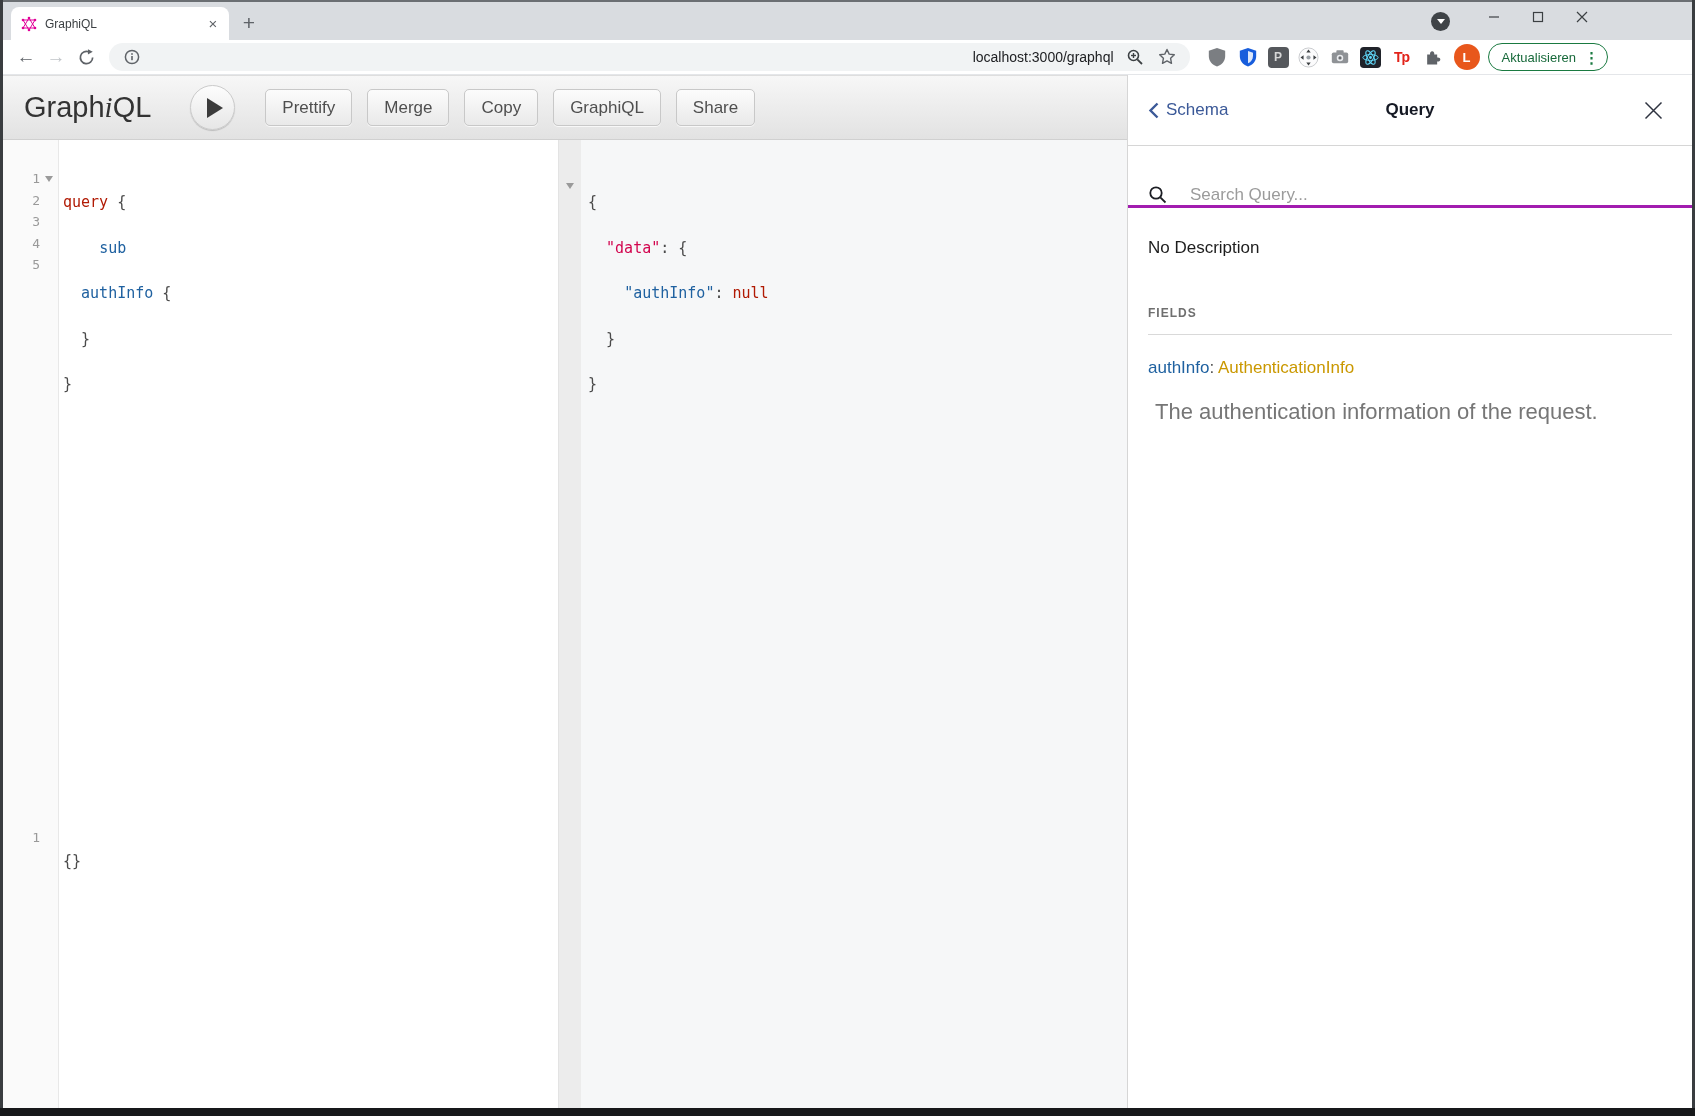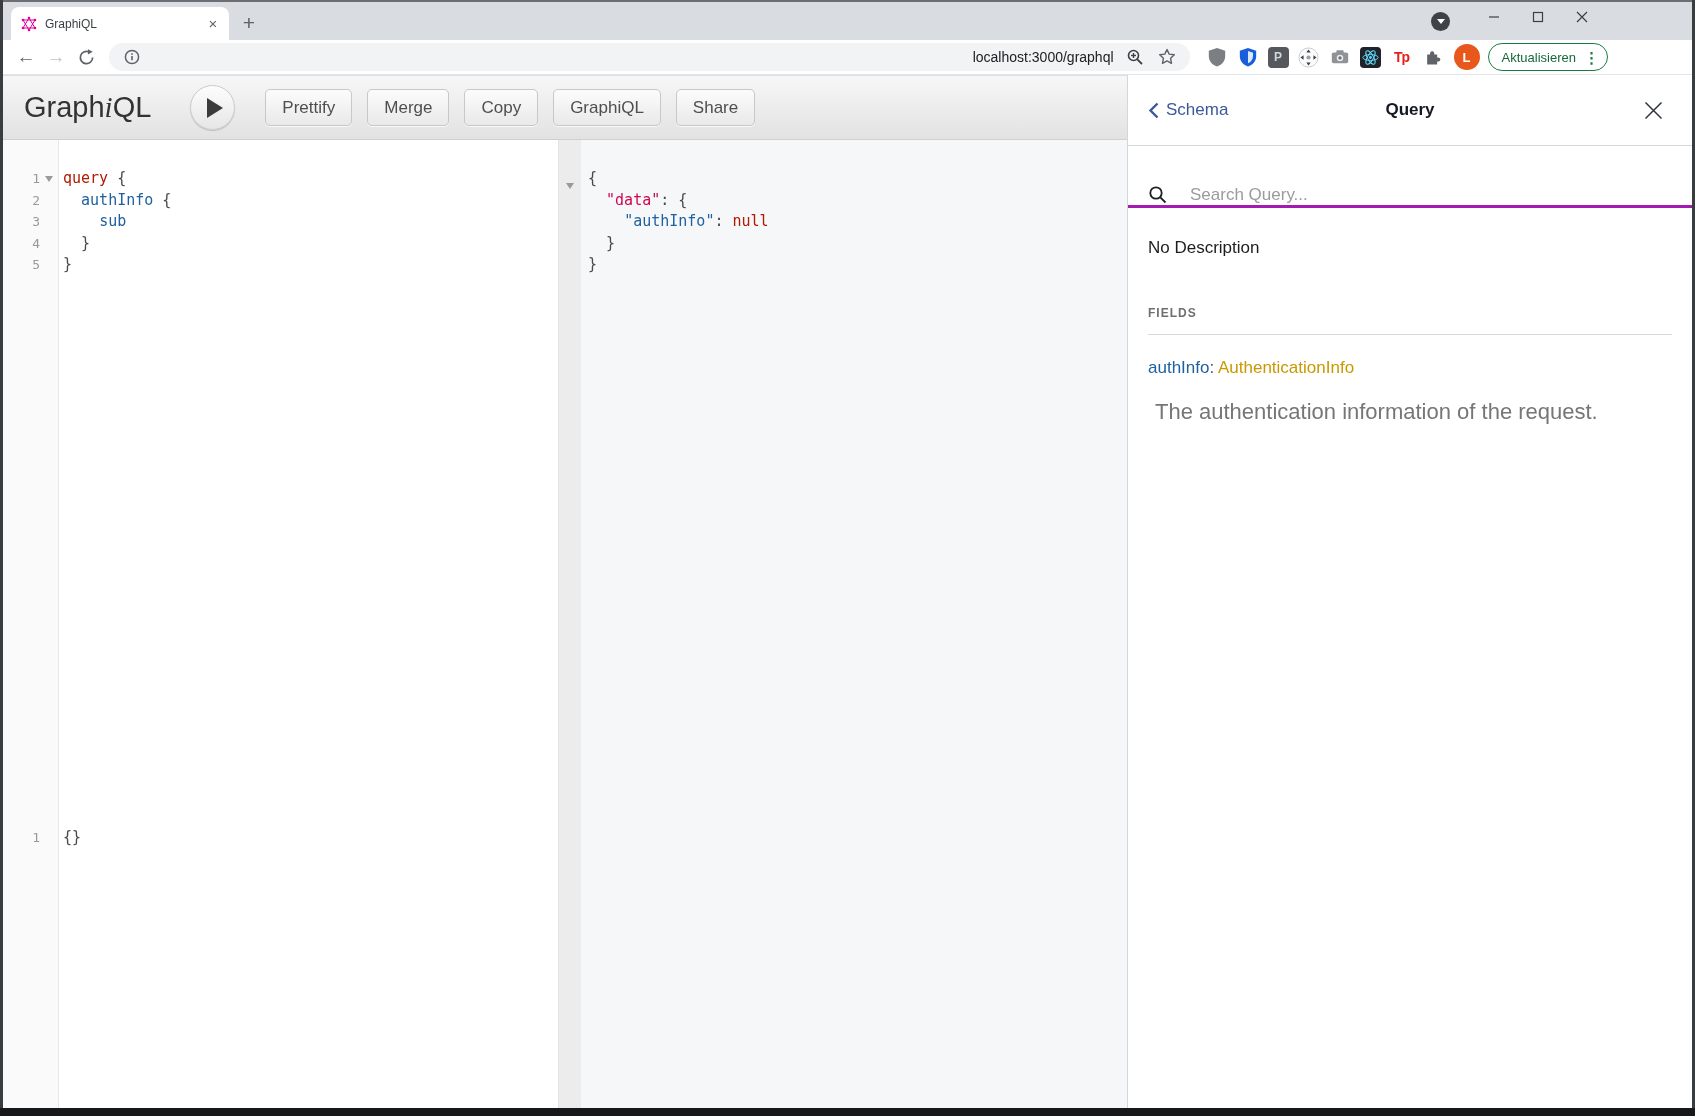--- a/index.html
+++ b/index.html
@@ -80,21 +80,21 @@
   .q-editor { flex:1; }
   .gutter { width:56px; background:#fafafa; border-right:1px solid #e8e8e8; flex-shrink:0;
     padding-top:28px; font-family:"DejaVu Sans Mono", monospace; font-size:13px; color:#999; }
   .gutter-line { height:21.5px; display:flex; align-items:center; justify-content:flex-end; }
   .gutter-line .lnum { width:34px; text-align:right; }
   .gutter-line .fold { width:18px; display:flex; align-items:center; justify-content:center; }
   .fold.shown::after { content:""; width:0; height:0; border-left:4.5px solid transparent;
     border-right:4.5px solid transparent; border-top:6px solid #9a9a9a; }
   .code-area { flex:1; padding:28px 0 0 4px; font-family:"DejaVu Sans Mono", monospace;
     font-size:15px; }
-  .cm-line { height:21.5px; line-height:21.5px; white-space:pre; }
+  .cm-line { height:21.5px; line-height:21.5px; white-space:pre;margin-top:24px; }
   .tk-kw   { color:#B11A04; }
   .tk-prop { color:#1F61A0; }
   .tk-def  { color:#D2054E; }
   .tk-punc { color:#4a4a4a; }
 
   .var-tabs { height:38px; background:#eee; border-top:1px solid #cfcfcf; border-bottom:1px solid #dedede;
     display:flex; align-items:center; padding-left:62px; gap:30px; flex-shrink:0; }
   .var-tab { font-size:12.5px; font-weight:bold; letter-spacing:1.3px; color:#8f8f8f; }
   .var-tab.active { color:#2b2b2b; }
   .var-editor { height:311px; }
@@ -309,22 +309,22 @@
                 <span class="lnum">4</span>
                 <span class="fold"></span>
               </div>
               <div class="gutter-line">
                 <span class="lnum">5</span>
                 <span class="fold"></span>
               </div>
             </div>
           <div class="code-area">
               <div class="cm-line"><span class="tk-kw">query</span><span class="tk-punc"> {</span></div>
+              <div class="cm-line"><span class="tk-punc">    </span><span class="tk-prop">sub</span></div>
               <div class="cm-line"><span class="tk-punc">  </span><span class="tk-prop">authInfo</span><span class="tk-punc"> {</span></div>
-              <div class="cm-line"><span class="tk-punc">    </span><span class="tk-prop">sub</span></div>
               <div class="cm-line"><span class="tk-punc">  }</span></div>
               <div class="cm-line"><span class="tk-punc">}</span></div>
             </div>
         </div>
         <div class="code-row var-editor">
           <div class="gutter">
               <div class="gutter-line">
                 <span class="lnum">1</span>
                 <span class="fold"></span>
               </div>

